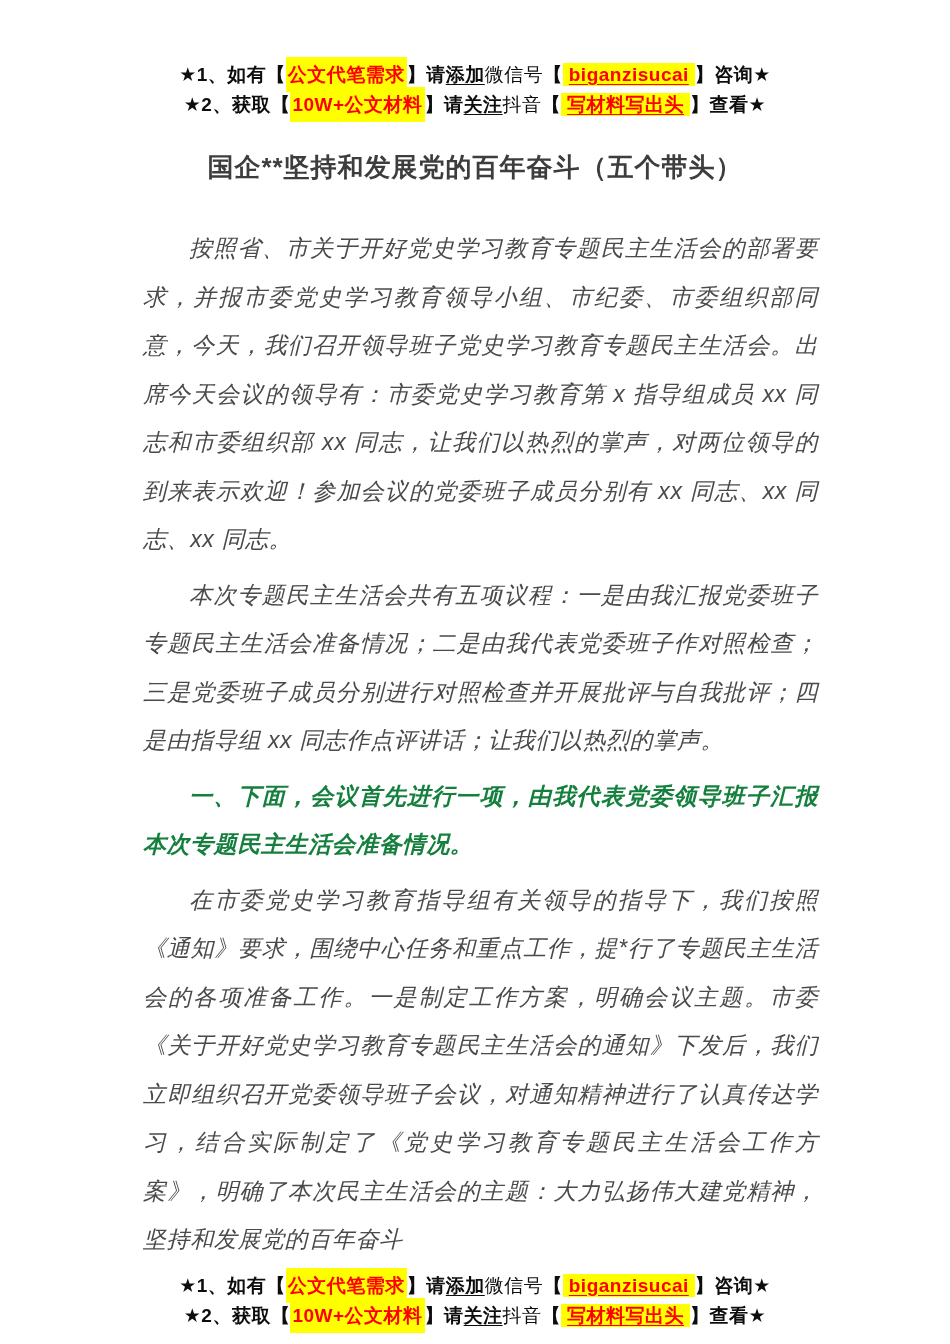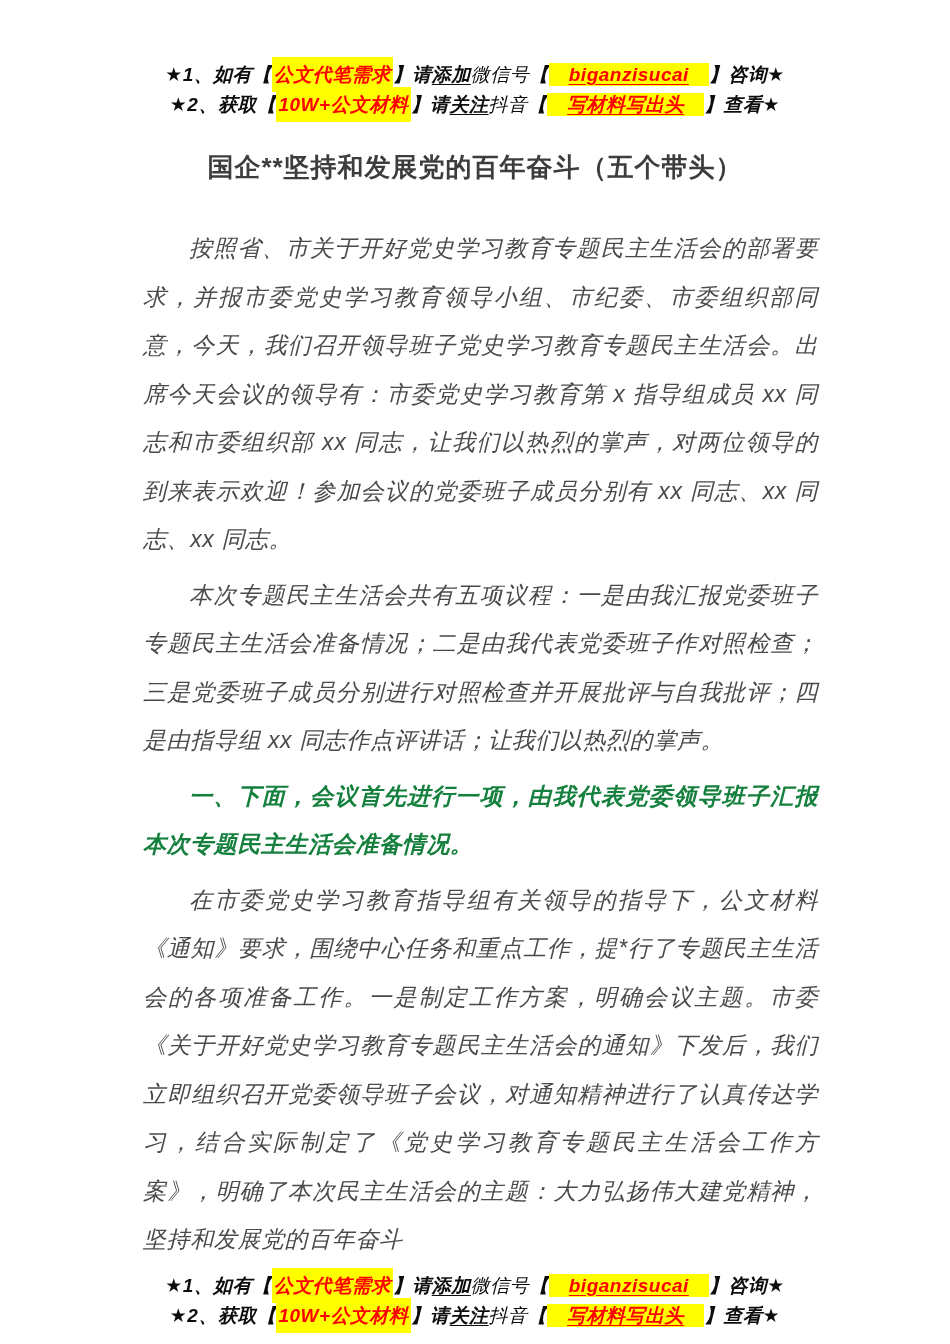--- a/index.html
+++ b/index.html
@@ -23,35 +23,35 @@
     text-align: center;
     font-size: 19px;
     font-weight: 700;
     color: #0d0d0d;
     line-height: 30px;
     letter-spacing: 0.5px;
     white-space: nowrap;
   }
   .promo-top { padding-top: 60px; }
   .promo-bottom { margin-top: auto; padding-bottom: 70px; }
-  .seg { display: inline; font-style: italic; }
+  .seg { display: inline; }
   .seg-n  { font-weight: 400; }
   .seg-rh {
     color: #ff0000;
     background: #ffff00;
     padding: 7px 2px;
   }
   .seg-bu {
     text-decoration: underline;
     text-underline-offset: 3px;
   }
   .seg-rhu {
     color: #ff0000;
     background: #ffff00;
-    padding: 1px 20px;
+    padding: 1px 6px;
     text-decoration: underline;
     text-decoration-color: #ff0000;
     text-underline-offset: 3px;
   }
   
   .doc-title {
     margin: 26px 0 0 0;
     text-align: center;
     font-size: 26px;
     line-height: 42px;
@@ -92,21 +92,21 @@
       <span class="seg">★2、获取【</span><span class="seg seg-rh">10W+公文材料</span><span class="seg">】请</span><span class="seg seg-bu">关注</span><span class="seg seg-n">抖音</span><span class="seg">【</span><span class="seg seg-rhu">写材料写出头</span><span class="seg">】查看★</span>
     </div>
   </div>
 
   <h1 class="doc-title">国企**坚持和发展党的百年奋斗（五个带头）</h1>
 
   <div class="body-text">
     <p class="para">按照省、市关于开好党史学习教育专题民主生活会的部署要求，并报市委党史学习教育领导小组、市纪委、市委组织部同意，今天，我们召开领导班子党史学习教育专题民主生活会。出席今天会议的领导有：市委党史学习教育第 x 指导组成员 xx 同志和市委组织部 xx 同志，让我们以热烈的掌声，对两位领导的到来表示欢迎！参加会议的党委班子成员分别有 xx 同志、xx 同志、xx 同志。</p>
     <p class="para">本次专题民主生活会共有五项议程：一是由我汇报党委班子专题民主生活会准备情况；二是由我代表党委班子作对照检查；三是党委班子成员分别进行对照检查并开展批评与自我批评；四是由指导组 xx 同志作点评讲话；让我们以热烈的掌声。</p>
     <p class="para para-red">一、下面，会议首先进行一项，由我代表党委领导班子汇报本次专题民主生活会准备情况。</p>
-    <p class="para">在市委党史学习教育指导组有关领导的指导下，公文材料《通知》要求，围绕中心任务和重点工作，提*行了专题民主生活会的各项准备工作。一是制定工作方案，明确会议主题。市委《关于开好党史学习教育专题民主生活会的通知》下发后，我们立即组织召开党委领导班子会议，对通知精神进行了认真传达学习，结合实际制定了《党史学习教育专题民主生活会工作方案》，明确了本次民主生活会的主题：大力弘扬伟大建党精神，坚持和发展党的百年奋斗</p>
+    <p class="para">在市委党史学习教育指导组有关领导的指导下，我们按照《通知》要求，围绕中心任务和重点工作，提*行了专题民主生活会的各项准备工作。一是制定工作方案，明确会议主题。市委《关于开好党史学习教育专题民主生活会的通知》下发后，我们立即组织召开党委领导班子会议，对通知精神进行了认真传达学习，结合实际制定了《党史学习教育专题民主生活会工作方案》，明确了本次民主生活会的主题：大力弘扬伟大建党精神，坚持和发展党的百年奋斗</p>
   </div>
 
   <div class="promo promo-bottom">
     <div class="promo-line">
       <span class="seg">★1、如有【</span><span class="seg seg-rh">公文代笔需求</span><span class="seg">】请</span><span class="seg seg-bu">添加</span><span class="seg seg-n">微信号</span><span class="seg">【</span><span class="seg seg-rhu">biganzisucai</span><span class="seg">】咨询★</span>
     </div>
     <div class="promo-line">
       <span class="seg">★2、获取【</span><span class="seg seg-rh">10W+公文材料</span><span class="seg">】请</span><span class="seg seg-bu">关注</span><span class="seg seg-n">抖音</span><span class="seg">【</span><span class="seg seg-rhu">写材料写出头</span><span class="seg">】查看★</span>
     </div>
   </div>

